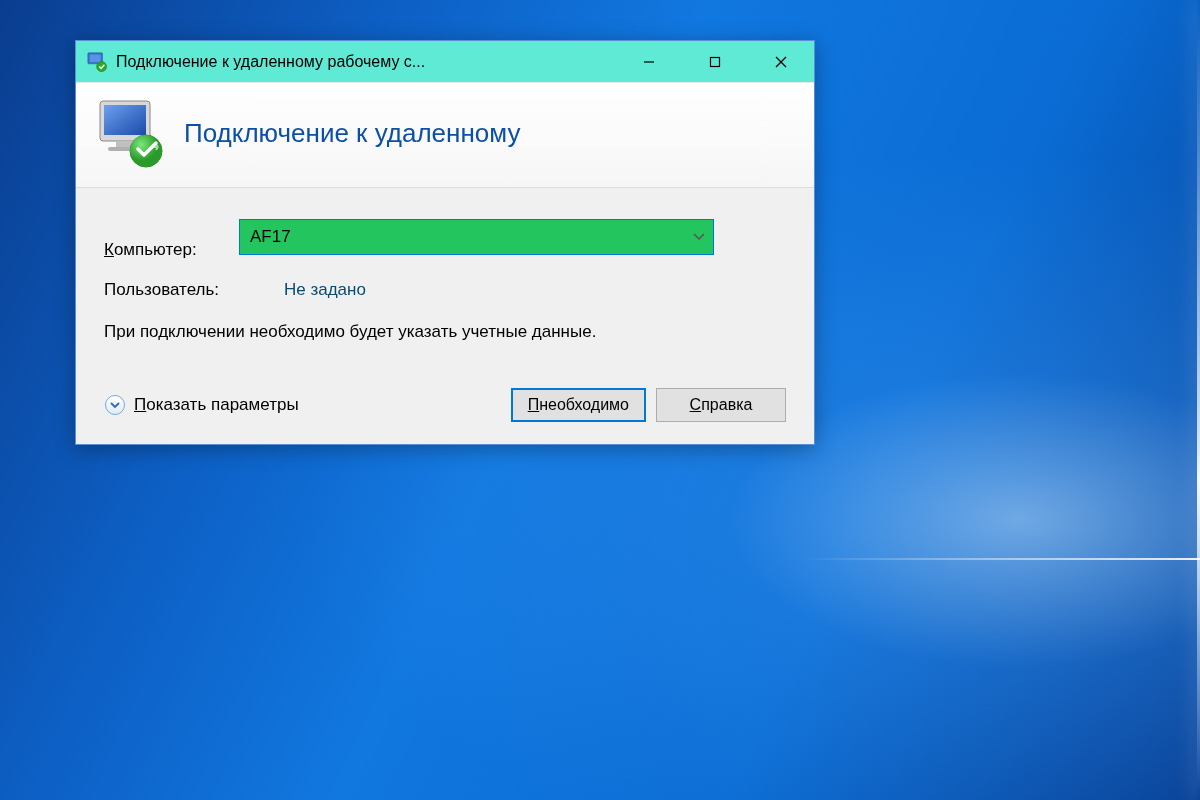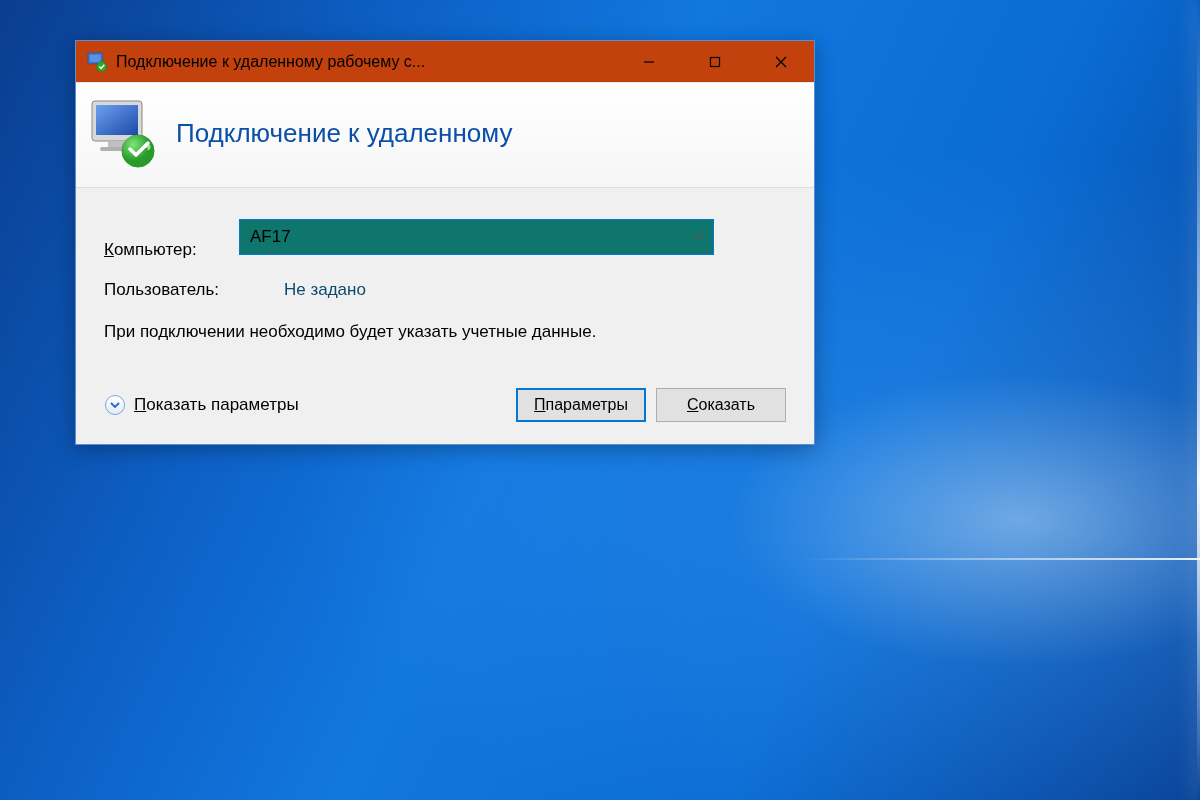--- a/index.html
+++ b/index.html
@@ -43,21 +43,21 @@
       position: absolute;
       left: 75px;
       top: 40px;
       width: 740px;
       background: #ffffff;
       border: 1px solid #5a8fd6;
       box-shadow: 0 4px 20px rgba(0,0,0,0.3);
     }
     .titlebar {
       height: 42px;
-      background: #c2410c;
+      background: #5eead4;
       display: flex;
       align-items: center;
       border-bottom: 1px solid #e8e8e8;
     }
     .titlebar-icon {
       width: 22px;
       height: 22px;
       margin-left: 10px;
       margin-right: 8px;
       position: relative;
@@ -81,21 +81,21 @@
       width: 66px;
       height: 100%;
       display: flex;
       align-items: center;
       justify-content: center;
       color: #000;
       cursor: pointer;
     }
     .header-banner {
       background: linear-gradient(to bottom, #ffffff 0%, #f6f6f6 100%);
-      padding: 14px 22px 18px 10px;
+      padding: 14px 22px 18px 18px;
       display: flex;
       align-items: center;
       border-bottom: 1px solid #dcdcdc;
     }
     .header-icon {
       width: 72px;
       height: 72px;
       margin-right: 18px;
       flex-shrink: 0;
     }
@@ -132,21 +132,21 @@
     }
     .combo-wrap {
       flex: 1;
       max-width: 475px;
       position: relative;
     }
     .combo-input {
       width: 100%;
       height: 36px;
       border: 1px solid #0078d7;
-      background: #0f766e;
+      background: #22c55e;
       padding: 0 36px 0 10px;
       font-size: 17px;
       font-family: inherit;
       outline: none;
     }
     .combo-arrow {
       position: absolute;
       right: 0;
       top: 0;
       width: 30px;
@@ -325,22 +325,22 @@
               <svg width="10" height="8" viewBox="0 0 10 8">
                 <path d="M1 2 L5 6 L9 2" stroke="#2a6ac0" stroke-width="1.8" fill="none"></path>
               </svg>
             </div>
           </div>
           <span><span class="underline-first">П</span><span>оказать параметры</span></span>
         </div>
         <div class="spacer"></div>
         <button class="btn primary">
             <span class="underline-first">П</span>
-            <span>параметры</span>
+            <span>необходимо</span>
           </button>
         <button class="btn">
             <span class="underline-first">С</span>
-            <span>оказать</span>
+            <span>правка</span>
           </button>
       </div>
     </div>
   </div>
 </div>
 
 </body></html>

